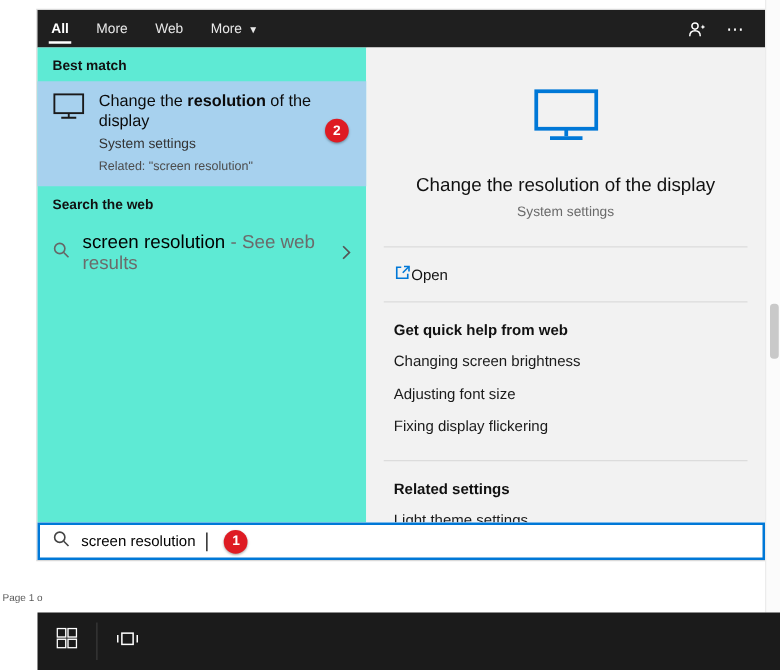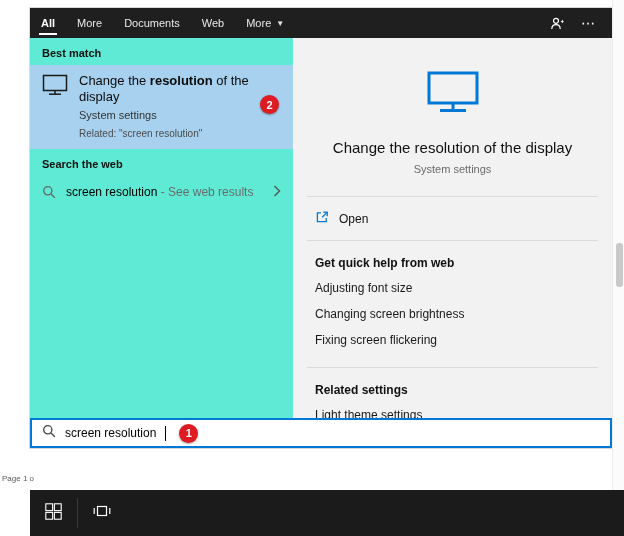--- a/index.html
+++ b/index.html
@@ -36,33 +36,33 @@
   .best-match { background:#a7d1ee; padding:8px 12px 9px; position:relative; display:flex; gap:11px; cursor:pointer; }
   .bm-text { width:175px; }
   .bm-title { font-size:13px; line-height:16px; color:#0b0b0b; }
   .bm-title b { font-weight:bold;margin-top:28px; }
   .bm-sub { font-size:11px; line-height:13px; color:#333; margin-top:4px; }
   .bm-related { font-size:10px; line-height:12px; color:#4c4c4c; margin-top:6px; }
   .badge { position:absolute; width:19px; height:19px; border-radius:50%; background:#de1b23; color:#fff;
            font-size:11px; font-weight:bold; display:flex; align-items:center; justify-content:center;
            box-shadow:0 1px 2px rgba(0,0,0,0.35); }
   .badge-result { right:14px; top:30px; }
-  .web-row { display:flex; align-items:flex-start; gap:10px; padding:9px 12px; font-size:12px; cursor:pointer; }
+  .web-row { display:flex; align-items:center; gap:10px; padding:9px 12px; font-size:15px; cursor:pointer; }
   .web-query { color:#000; }
   .web-suffix { color:#6b6b6b; }
   .web-chevron { margin-left:auto; display:flex; align-items:center; }
 
   
   .preview { flex:1; background:#f2f2f2; overflow:hidden; }
   .preview-icon-wrap { display:flex; justify-content:center; margin-top:32px; }
   .preview-title { text-align:center; font-size:15px; color:#111; margin-top:21px; }
   .preview-sub { text-align:center; font-size:11px; color:#6a6a6a; margin-top:7px; }
   .divider { height:1px; background:#dcdcdc; margin:0 14px; }
   .d1 { margin-top:21px; }
-  .open-row { display:flex; align-items:center; gap:10px; padding:13px 22px; font-size:12px; color:#111; cursor:pointer; }
+  .open-row { display:flex; align-items:center; padding:13px 22px; font-size:12px; color:#111; cursor:pointer; }
   .section-head { font-size:12px; font-weight:bold; color:#111; padding:15px 22px 6px; }
   .link-item { font-size:12px; color:#1a1a1a; padding:5px 22px 7px; cursor:pointer; }
 
   
   .search-box { height:30px; flex-shrink:0; background:#fff; border:2px solid #0078d7;
                 display:flex; align-items:center; padding:0 10px; gap:9px; cursor:text; }
   .search-value { font-size:12px; color:#000; }
   .caret-bar { width:1px; height:15px; background:#000; }
   .badge-search { position:static; margin-left:4px; flex-shrink:0; }
 
@@ -79,21 +79,20 @@
 
   <div class="doc-strip-left">
     <div class="page-status">Page 1 o</div>
   </div>
 
   <div class="search-window">
 
     <div class="tabs-bar">
       <div class="tab selected">All</div>
       <div class="tab">More</div>
-      <div class="tab">Documents</div>
       <div class="tab">Web</div>
       <div class="tab">
         <span>More</span>
         <span class="caret">▼</span>
       </div>
       <div class="tabs-spacer"></div>
       <div class="tabbar-icons">
         <span class="icon-btn">
           <svg width="15" height="15" viewBox="0 0 15 15">
             <circle cx="6" cy="4.8" r="2.5" fill="none" stroke="#fff" stroke-width="1.2"></circle>
@@ -166,23 +165,23 @@
               <polyline points="8.2,2.2 12.2,2.2 12.2,6.2" fill="none" stroke="#0078d7" stroke-width="1.3"></polyline>
               <line x1="12" y1="2.4" x2="7.2" y2="7.2" stroke="#0078d7" stroke-width="1.3"></line>
             </svg>
           </span>
           <span>Open</span>
         </div>
 
         <div class="divider"></div>
 
         <div class="section-head">Get quick help from web</div>
+        <div class="link-item">Changing screen brightness</div>
         <div class="link-item">Adjusting font size</div>
-        <div class="link-item">Changing screen brightness</div>
-        <div class="link-item">Fixing screen flickering</div>
+        <div class="link-item">Fixing display flickering</div>
 
         <div class="divider" style="margin-top:13px;"></div>
 
         <div class="section-head">Related settings</div>
         <div class="link-item">Light theme settings</div>
       </div>
     </div>
 
     <div class="search-box">
       <span>

